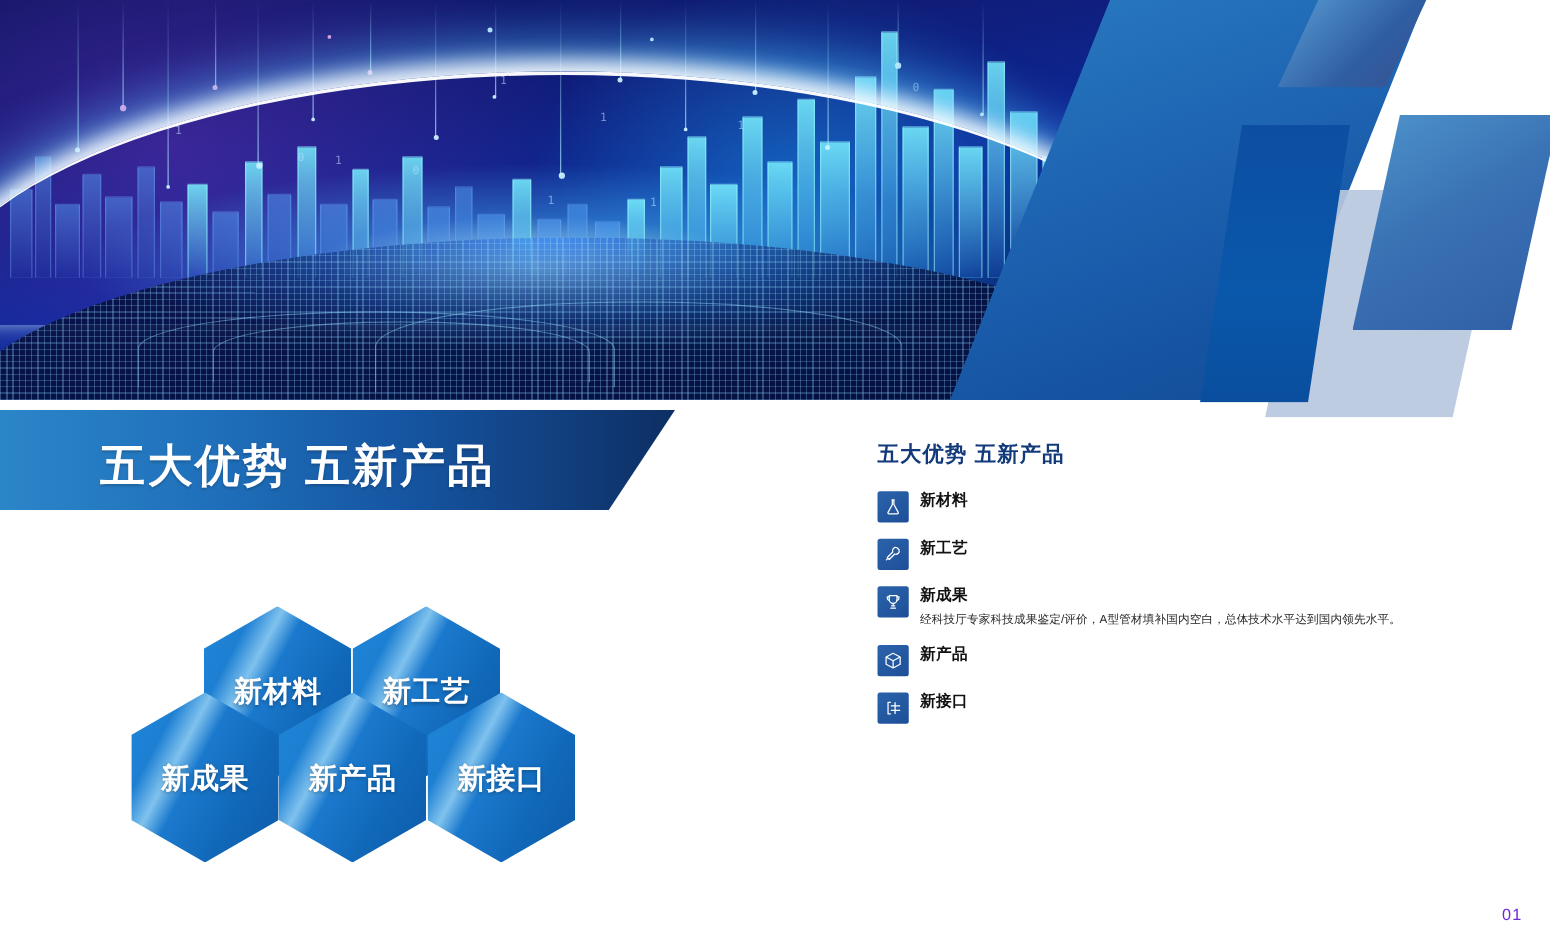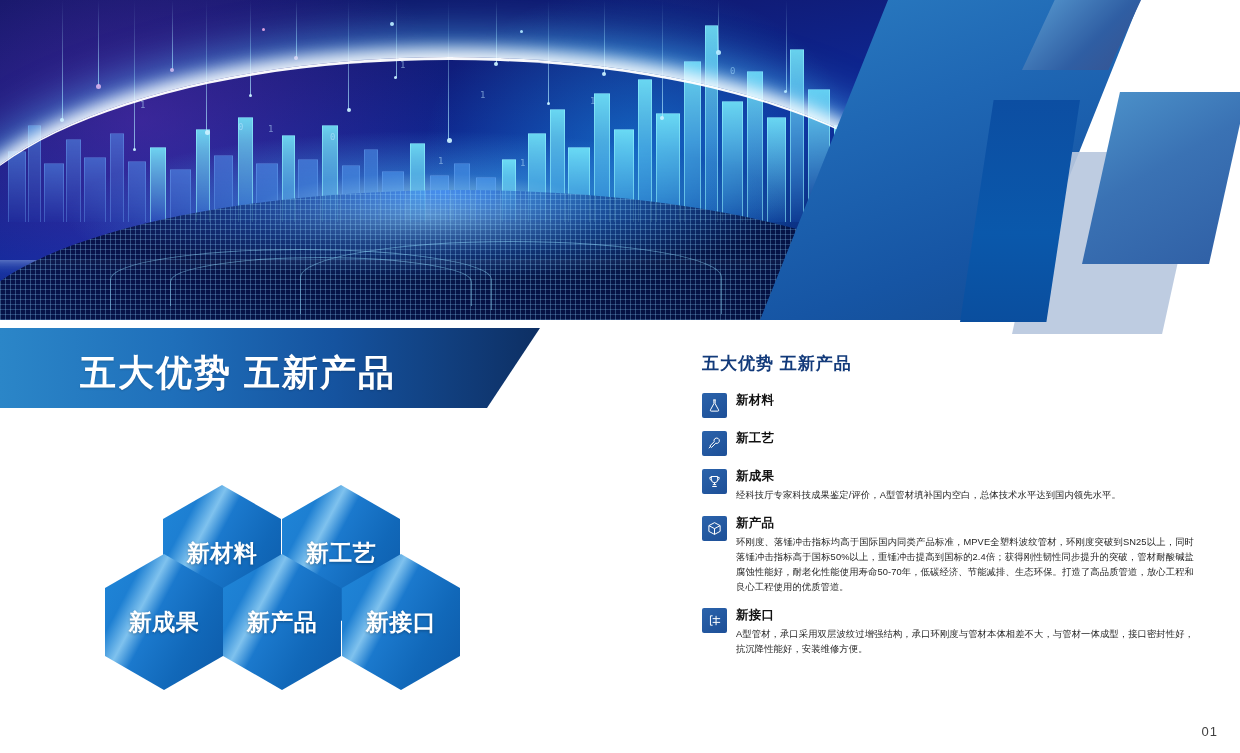--- a/index.html
+++ b/index.html
@@ -111,21 +111,21 @@
   .feat-icon{
     width:25px;height:25px;flex:0 0 25px;margin-right:9px;margin-top:1px;
     background:linear-gradient(145deg,#2b63ab,#1d4f97);
     border-radius:2px;display:flex;align-items:center;justify-content:center;
   }
   .feat-icon svg{display:block;}
   .feat-body{flex:1;}
   .feat-h{font-size:12.5px;font-weight:bold;color:#111;margin:0 0 3px 0;letter-spacing:.3px;}
   .feat-p{font-size:9.3px;line-height:1.62;color:#262626;margin:0;text-align:justify;letter-spacing:.1px;}
 
-  .pageno{position:absolute;right:22px;bottom:14px;font-size:13px;color:#404040;letter-spacing:1px;text-align:center;}
+  .pageno{position:absolute;right:22px;bottom:14px;font-size:13px;color:#6d28d9;letter-spacing:1px;text-align:center;}
 </style>
 </head>
 <body>
 
 <div class="page">
 
   <div class="hero-wrap">
     <div class="hero-img">
       <div class="sky">
 
@@ -297,32 +297,30 @@
 
     <div class="feat">
       <div class="feat-icon">
         <svg width="15" height="15" viewBox="0 0 24 24" fill="none" stroke="#ffffff" stroke-width="1.6" stroke-linejoin="round">
           <path d="M12 2.6 21 7.4v9.2L12 21.4 3 16.6V7.4z"></path>
           <path d="M3 7.4 12 12.2 21 7.4M12 12.2v9.2"></path>
         </svg>
       </div>
       <div class="feat-body">
         <p class="feat-h">新产品</p>
-        <p class="feat-p">环刚度、落锤冲击指标均高于国际国内同类产品标准，MPVE全塑料波纹管材，环刚度突破到SN25以上，同时落锤冲击指标高于国标50%以上，重锤冲击提高到国标的2.4倍；获得刚性韧性同步提升的突破，管材耐酸碱盐腐蚀性能好，耐老化性能使用寿命50-70年，低碳经济、节能减排、生态环保。打造了高品质管道，放心工程和良心工程使用的优质管道。</p>
       </div>
     </div>
 
     <div class="feat">
       <div class="feat-icon">
         <svg width="15" height="15" viewBox="0 0 24 24" fill="none" stroke="#ffffff" stroke-width="1.6" stroke-linejoin="round">
           <path d="M9 4.5H5.5v15H9"></path>
           <path d="M9 9h5.5M9 15h5.5M14.5 4.5v15M14.5 9H21M14.5 15H21"></path>
         </svg>
       </div>
       <div class="feat-body">
         <p class="feat-h">新接口</p>
-        <p class="feat-p">A型管材，承口采用双层波纹过增强结构，承口环刚度与管材本体相差不大，与管材一体成型，接口密封性好，抗沉降性能好，安装维修方便。</p>
       </div>
     </div>
   </div>
 
   <div class="pageno">01</div>
 </div>
 
 </body></html>

